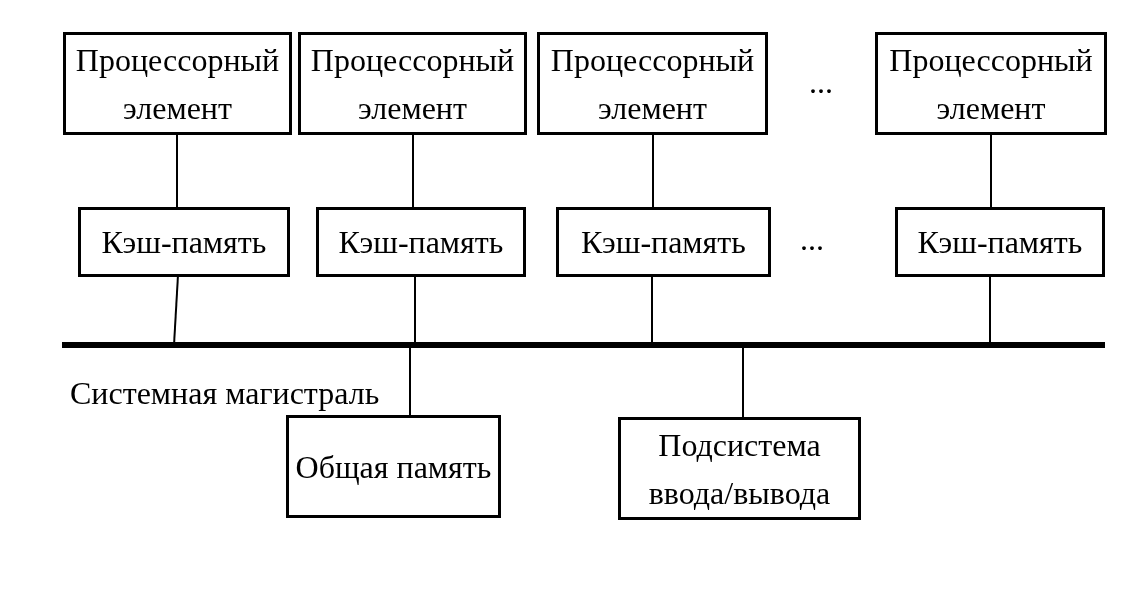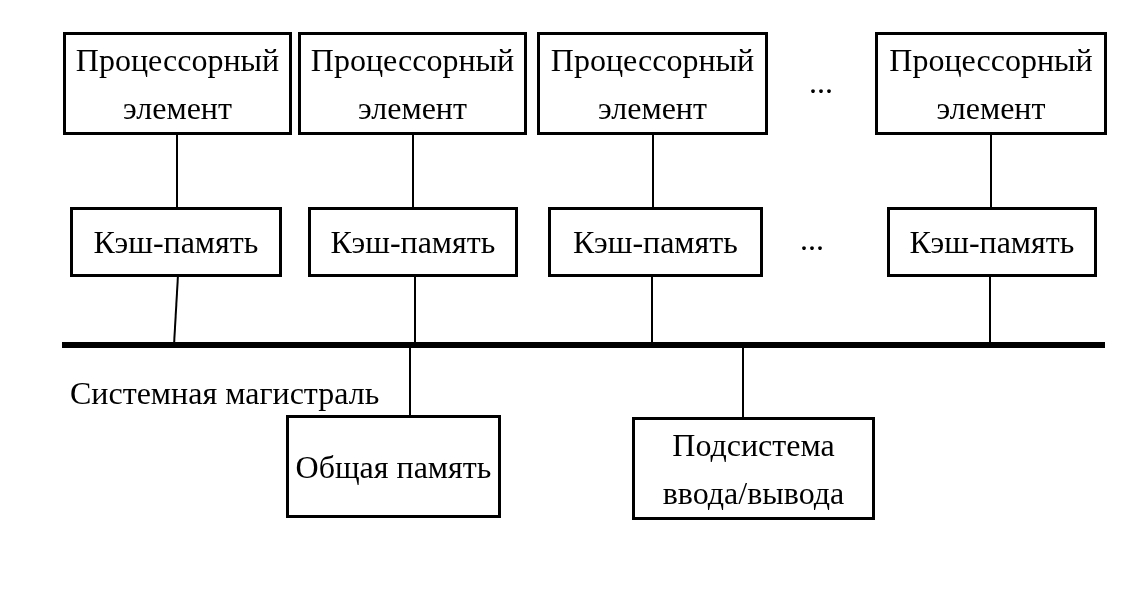--- a/index.html
+++ b/index.html
@@ -35,28 +35,28 @@
     font-size: 32px;
     line-height: 48px;
   }
   
   .proc { top: 32px; height: 103px; }
   .proc-1 { left: 63px;  width: 229px; }
   .proc-2 { left: 298px; width: 229px; }
   .proc-3 { left: 537px; width: 231px; }
   .proc-4 { left: 875px; width: 232px; }
   
-  .cache { top: 207px; height: 70px; font-size: 32px; line-height: 36px; }
+  .cache { top: 207px; height: 70px; font-size: 32px; line-height: 36px; margin-left: 8px; }
   .cache-1 { left: 70px;  width: 212px; }
   .cache-2 { left: 308px; width: 210px; }
   .cache-3 { left: 548px; width: 215px; }
   .cache-4 { left: 887px; width: 210px; }
   
   .memory { left: 286px; top: 415px; width: 215px; height: 103px; }
-  .io     { left: 632px; top: 417px; width: 243px; height: 103px; padding: 0 10px; }
+  .io     { left: 618px; top: 417px; width: 243px; height: 103px; padding: 0 10px; }
   
   .dots {
     position: absolute;
     width: 56px;
     font-size: 32px;
     line-height: 40px;
     text-align: center;
   }
   .dots-top   { left: 793px; top: 62px;  }
   .dots-cache { left: 784px; top: 219px; }

